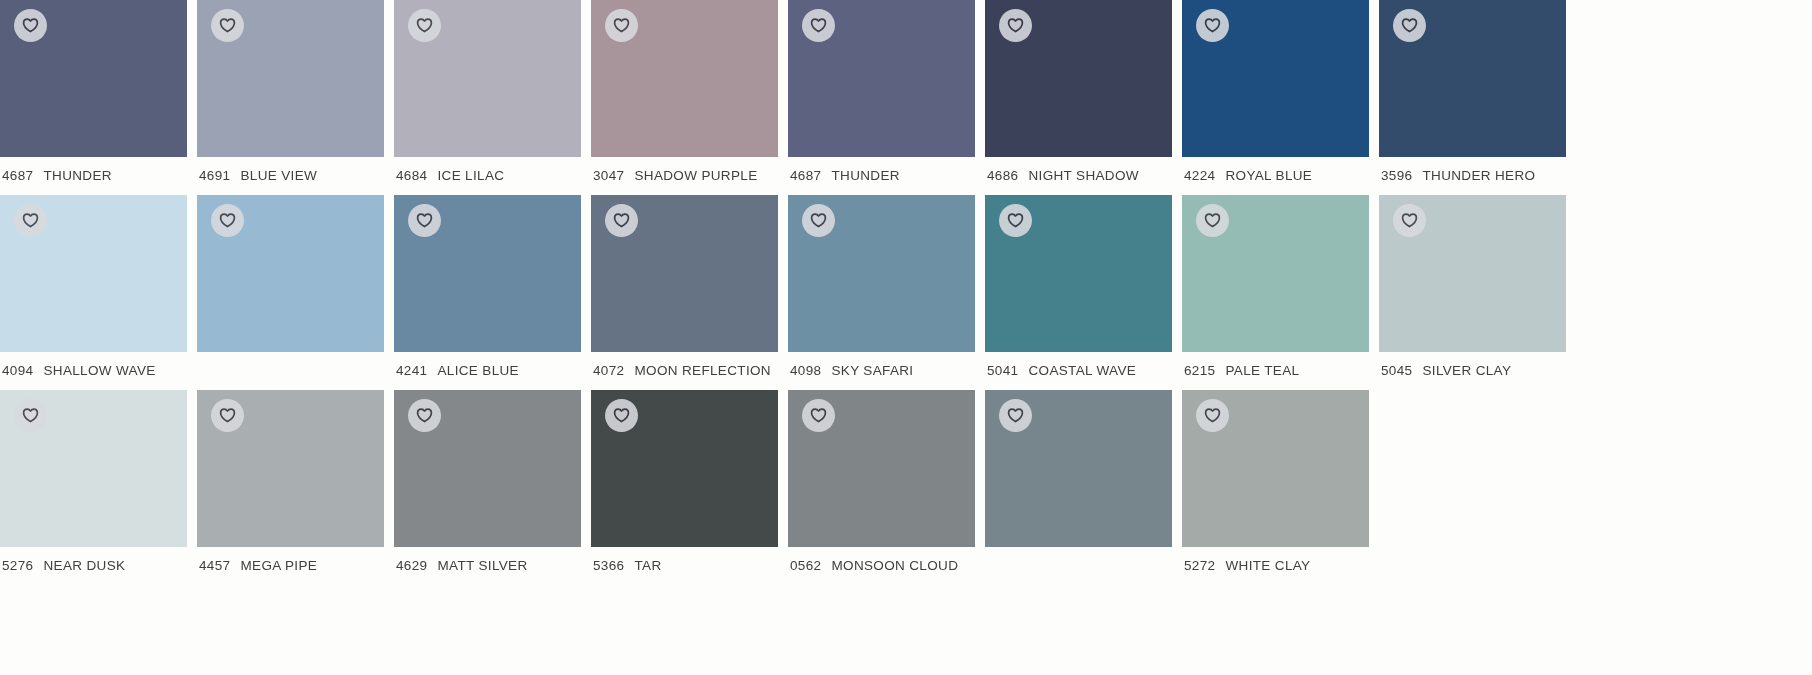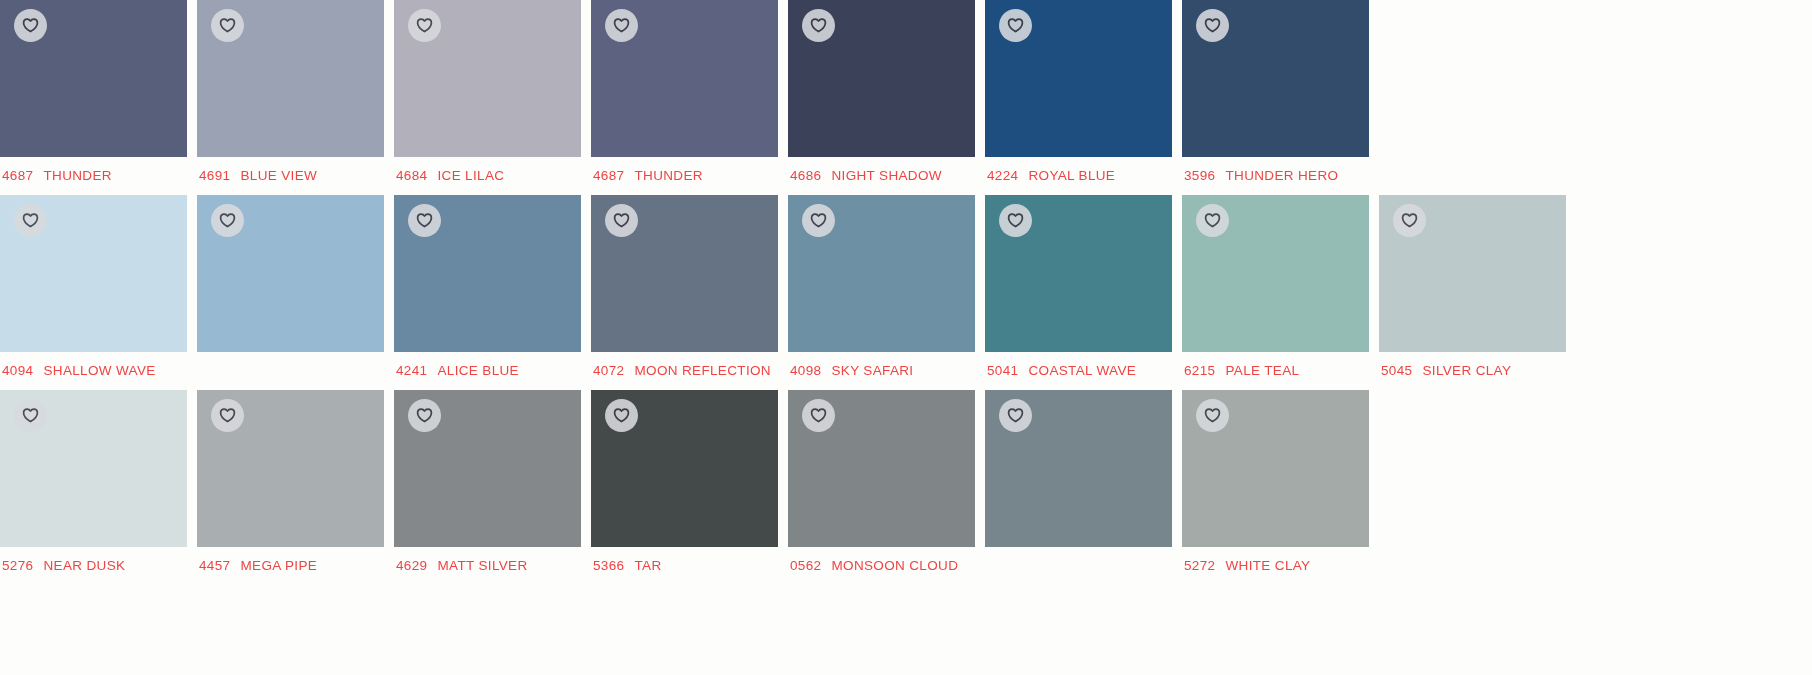--- a/index.html
+++ b/index.html
@@ -78,21 +78,21 @@
     stroke-linecap: round;
   }
 
   .swatch-label {
     display: block;
     padding-top: 11px;
     padding-left: 2px;
     font-size: 13.5px;
     line-height: 16px;
     letter-spacing: 0.35px;
-    color: #ef4444;
+    color: #404040;
     white-space: nowrap;
   }
   .swatch-code {
     display: inline-block;
     margin-right: 10px;
   }
   .swatch-name {
     display: inline-block;
     text-transform: uppercase;
   }
@@ -114,21 +114,27 @@
             <svg viewBox="0 0 17 17" aria-hidden="true">
               <path d="M8.5 14.6S1.6 10.4 1.6 5.9C1.6 3.7 3.2 2.1 5.2 2.1c1.4 0 2.6.8 3.3 2 .7-1.2 1.9-2 3.3-2 2 0 3.6 1.6 3.6 3.8 0 4.5-6.9 8.7-6.9 8.7z"></path>
             </svg>
           </div>
         </div><div class="swatch-label"><span class="swatch-code">4691</span><span class="swatch-name">BLUE VIEW</span></div></div><div class="swatch-cell"><div class="swatch-chip" title="ICE LILAC" style="background: rgb(178, 176, 186);">
           <div class="fav-badge">
             <svg viewBox="0 0 17 17" aria-hidden="true">
               <path d="M8.5 14.6S1.6 10.4 1.6 5.9C1.6 3.7 3.2 2.1 5.2 2.1c1.4 0 2.6.8 3.3 2 .7-1.2 1.9-2 3.3-2 2 0 3.6 1.6 3.6 3.8 0 4.5-6.9 8.7-6.9 8.7z"></path>
             </svg>
           </div>
-        </div><div class="swatch-label"><span class="swatch-code">4684</span><span class="swatch-name">ICE LILAC</span></div></div><div class="swatch-cell"><div class="swatch-chip" title="THUNDER" style="background: rgb(92, 98, 128);">
+        </div><div class="swatch-label"><span class="swatch-code">4684</span><span class="swatch-name">ICE LILAC</span></div></div><div class="swatch-cell"><div class="swatch-chip" title="SHADOW PURPLE" style="background: rgb(168, 149, 156);">
+          <div class="fav-badge">
+            <svg viewBox="0 0 17 17" aria-hidden="true">
+              <path d="M8.5 14.6S1.6 10.4 1.6 5.9C1.6 3.7 3.2 2.1 5.2 2.1c1.4 0 2.6.8 3.3 2 .7-1.2 1.9-2 3.3-2 2 0 3.6 1.6 3.6 3.8 0 4.5-6.9 8.7-6.9 8.7z"></path>
+            </svg>
+          </div>
+        </div><div class="swatch-label"><span class="swatch-code">3047</span><span class="swatch-name">SHADOW PURPLE</span></div></div><div class="swatch-cell"><div class="swatch-chip" title="THUNDER" style="background: rgb(92, 98, 128);">
           <div class="fav-badge">
             <svg viewBox="0 0 17 17" aria-hidden="true">
               <path d="M8.5 14.6S1.6 10.4 1.6 5.9C1.6 3.7 3.2 2.1 5.2 2.1c1.4 0 2.6.8 3.3 2 .7-1.2 1.9-2 3.3-2 2 0 3.6 1.6 3.6 3.8 0 4.5-6.9 8.7-6.9 8.7z"></path>
             </svg>
           </div>
         </div><div class="swatch-label"><span class="swatch-code">4687</span><span class="swatch-name">THUNDER</span></div></div><div class="swatch-cell"><div class="swatch-chip" title="NIGHT SHADOW" style="background: rgb(58, 65, 89);">
           <div class="fav-badge">
             <svg viewBox="0 0 17 17" aria-hidden="true">
               <path d="M8.5 14.6S1.6 10.4 1.6 5.9C1.6 3.7 3.2 2.1 5.2 2.1c1.4 0 2.6.8 3.3 2 .7-1.2 1.9-2 3.3-2 2 0 3.6 1.6 3.6 3.8 0 4.5-6.9 8.7-6.9 8.7z"></path>
             </svg>

